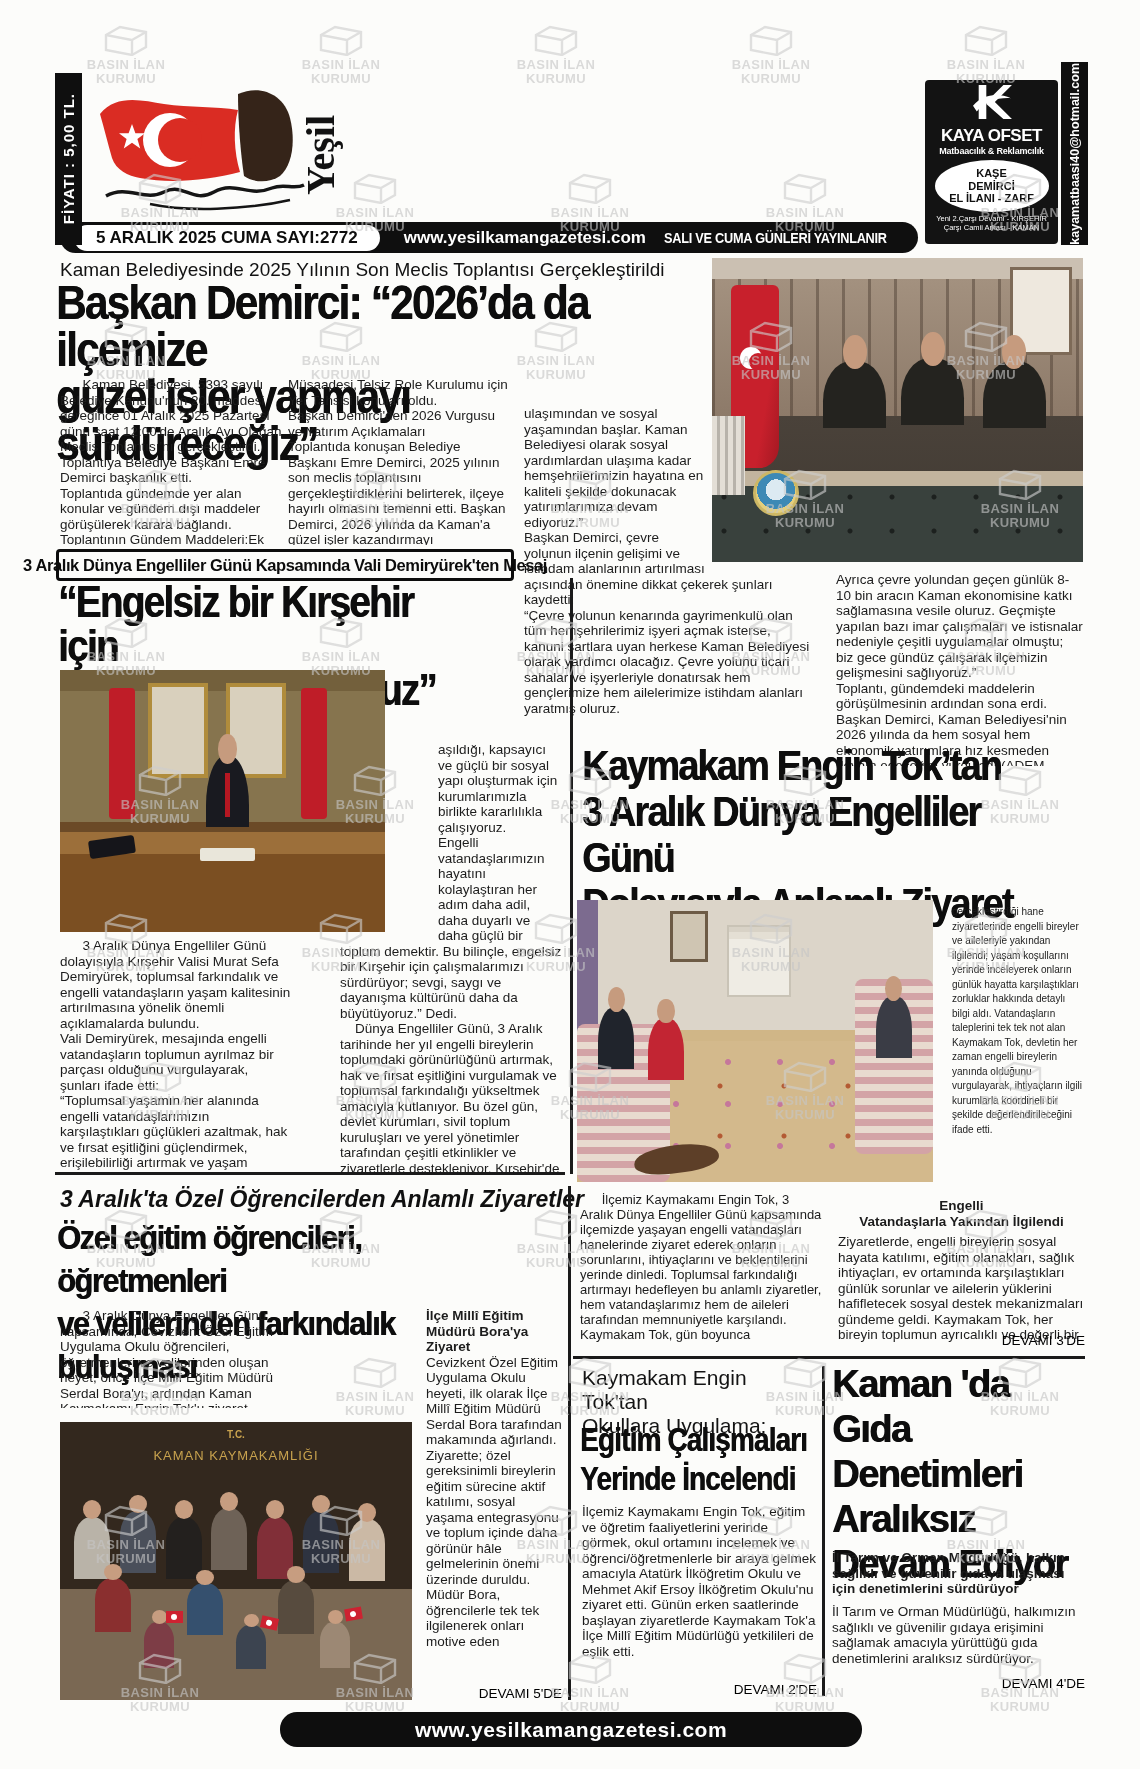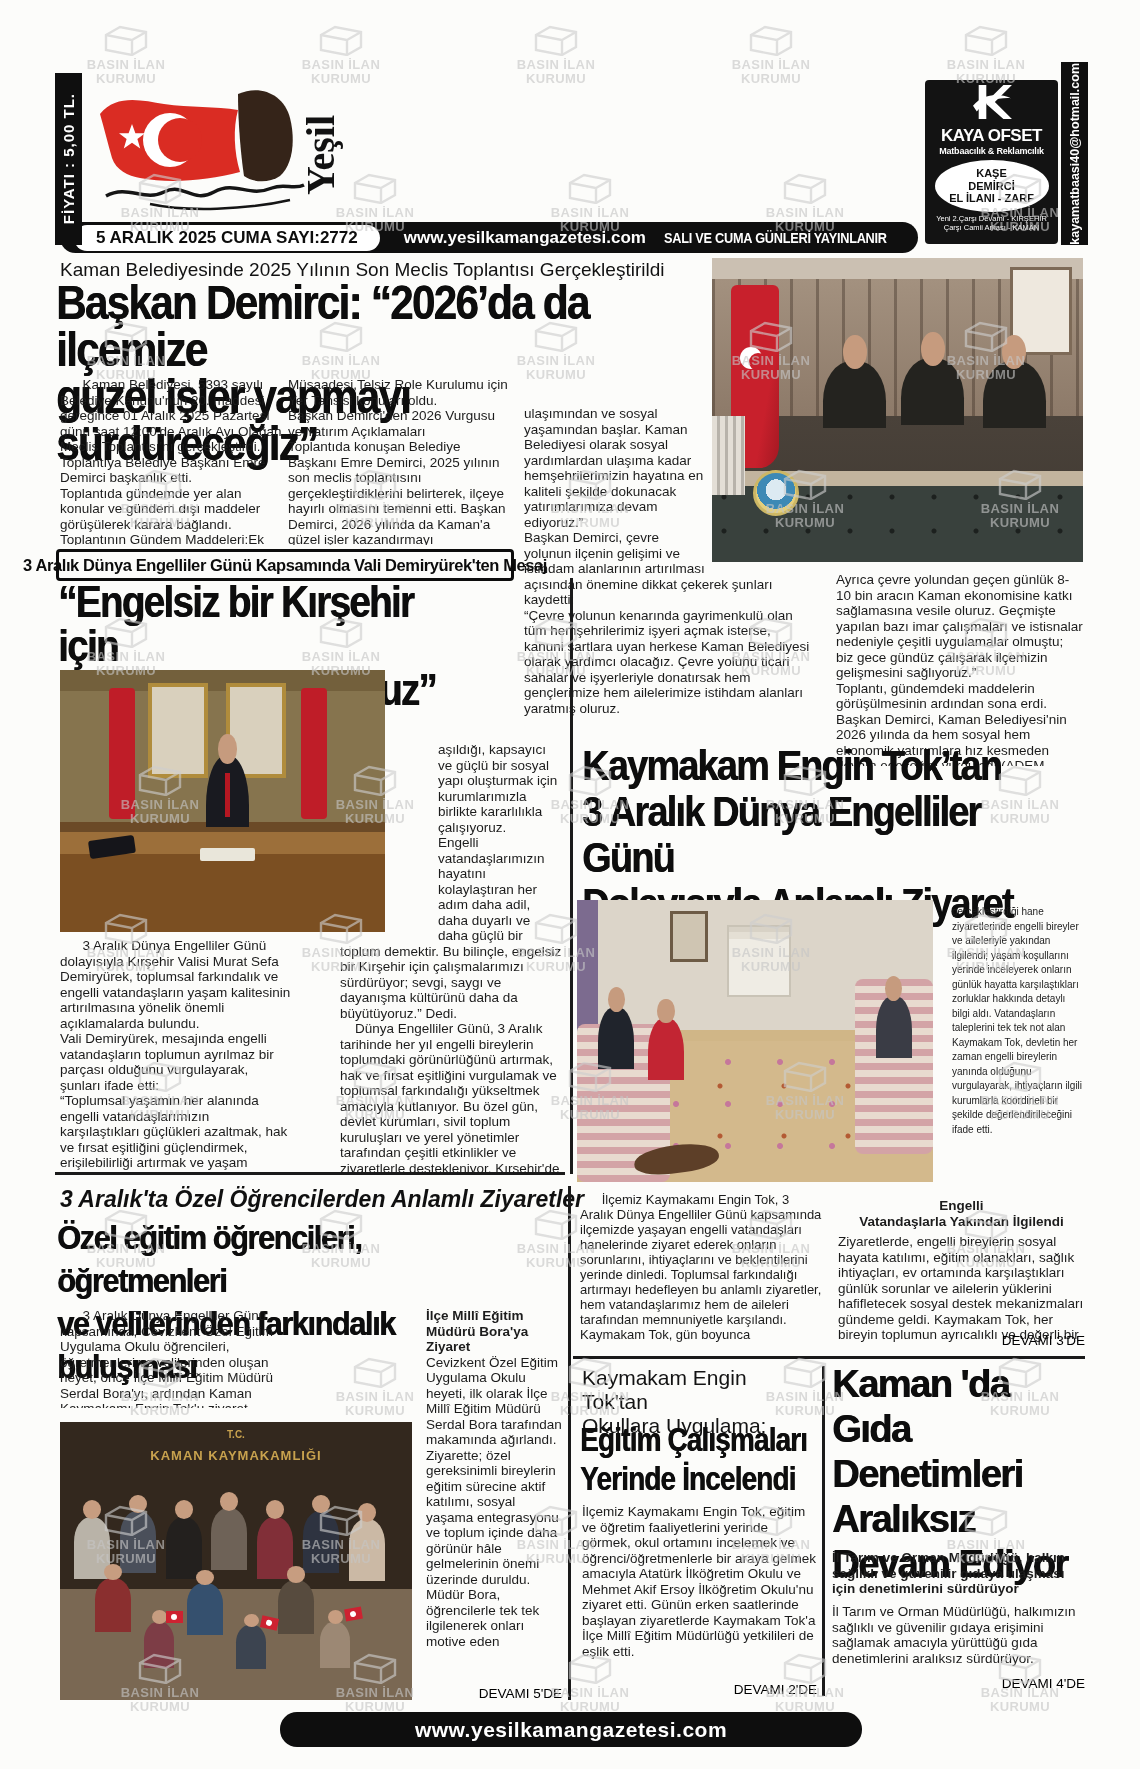--- a/index.html
+++ b/index.html
@@ -74,21 +74,21 @@
   .p3-heater{position:absolute;left:42%;top:9%;width:17%;height:24%;background:#efece4;border:2px solid #c9c3b6;box-shadow:inset 0 5px 0 #d8d2c6,inset 0 12px 0 #e4dfd4}
   .p3-carpet{position:absolute;left:6%;bottom:0;width:94%;height:50%;background-color:#d3b98c;background-image:radial-gradient(circle,#c5779b 2.5px,transparent 3.5px),radial-gradient(circle,#b35a33 2px,transparent 3px);background-size:52px 42px,64px 50px;background-position:0 0,26px 20px}
   .p3-sofaL{position:absolute;left:0;bottom:0;width:26%;height:56%;background:repeating-linear-gradient(0deg,#d3a3a6 0 7px,#e8dacf 7px 14px);border-radius:8px}
   .p3-sofaR{position:absolute;right:0;top:28%;width:22%;height:62%;background:repeating-linear-gradient(0deg,#d3a3a6 0 7px,#e8dacf 7px 14px);border-radius:8px}
   .p3-person{position:absolute;width:10%;height:22%;border-radius:45% 45% 0 0/55% 55% 0 0}
   .p3-person::before{content:"";position:absolute;left:26%;top:-32%;width:48%;height:40%;border-radius:50%;background:#c69b7e}
   .p3-table{position:absolute;left:16%;bottom:3%;width:24%;height:10%;background:#5d3f28;border-radius:50% 50% 42% 42%;transform:rotate(-7deg)}
 
   .photo4{left:60px;top:1422px;width:352px;height:278px;background:linear-gradient(180deg,#33281e 0 60%,#7a6853 60% 100%)}
   .p4-tc{position:absolute;left:0;top:2.5%;width:100%;text-align:center;color:#c8a24e;font-weight:bold;font-size:10px}
-  .p4-title{position:absolute;left:0;top:9.5%;width:100%;text-align:center;color:#c8a24e;font-weight:bold;font-size:13px;letter-spacing:1px}
+  .p4-title{position:absolute;left:0;top:9.5%;width:100%;text-align:center;color:#c8a24e;font-weight:normal;font-size:13px;letter-spacing:1px}
   .p4p{position:absolute;width:36px;height:62px;border-radius:45% 45% 0 0/40% 40% 0 0}
   .p4p::before{content:"";position:absolute;left:25%;top:-26%;width:50%;height:30%;border-radius:50%;background:#c79d80}
   .p4f{position:absolute;width:17px;height:12px;background:#cd2231;z-index:2}
   .p4f::before{content:"";position:absolute;left:5px;top:3px;width:6px;height:6px;border-radius:50%;background:#fff}
 
   .footer-bar{position:absolute;left:280px;top:1712px;width:582px;height:35px;background:#0e0e0e;border-radius:17px;color:#fff;display:flex;align-items:center;justify-content:center;font-weight:bold;font-size:21px;letter-spacing:.5px}
 </style>
 </head>
 <body>
 

